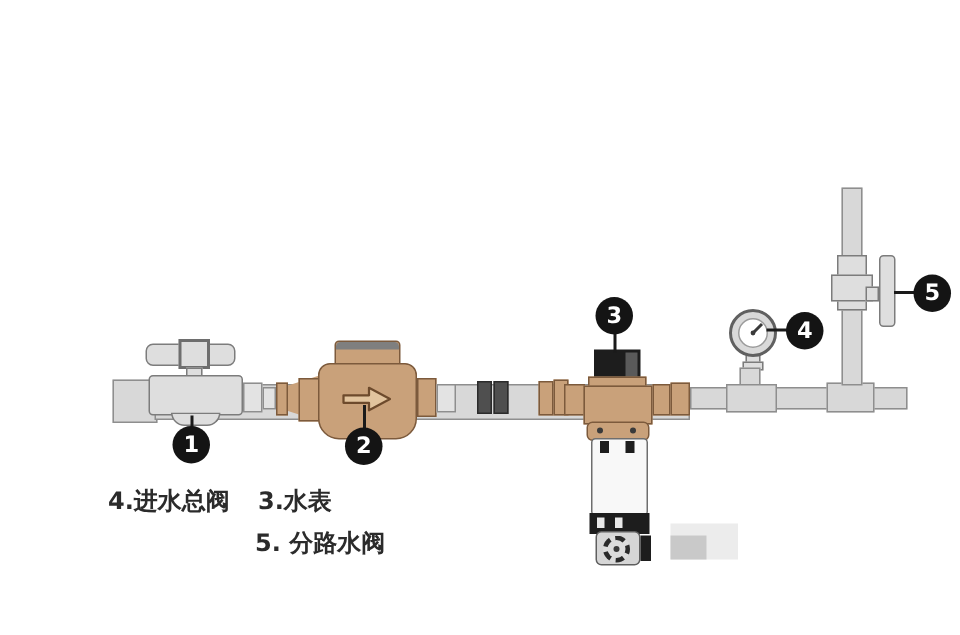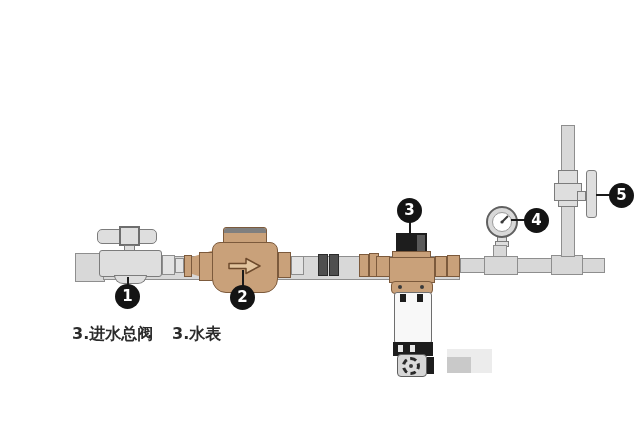--- a/index.html
+++ b/index.html
@@ -114,16 +114,17 @@
   <div class="abs callout" style="left:397px;top:198px">
     <span>3</span>
   </div>
   <div class="abs callout" style="left:524px;top:208px">
     <span>4</span>
   </div>
   <div class="abs callout" style="left:609px;top:183px">
     <span>5</span>
   </div>
 
-  <div class="abs label" style="left:72px;top:324px">3.进水总阀</div>
+  <div class="abs label" style="left:72px;top:324px">4.进水总阀</div>
   <div class="abs label" style="left:172px;top:324px">3.水表</div>
+  <div class="abs label" style="left:170px;top:352px">5. 分路水阀</div>
 
 </div>
 
 </body></html>

